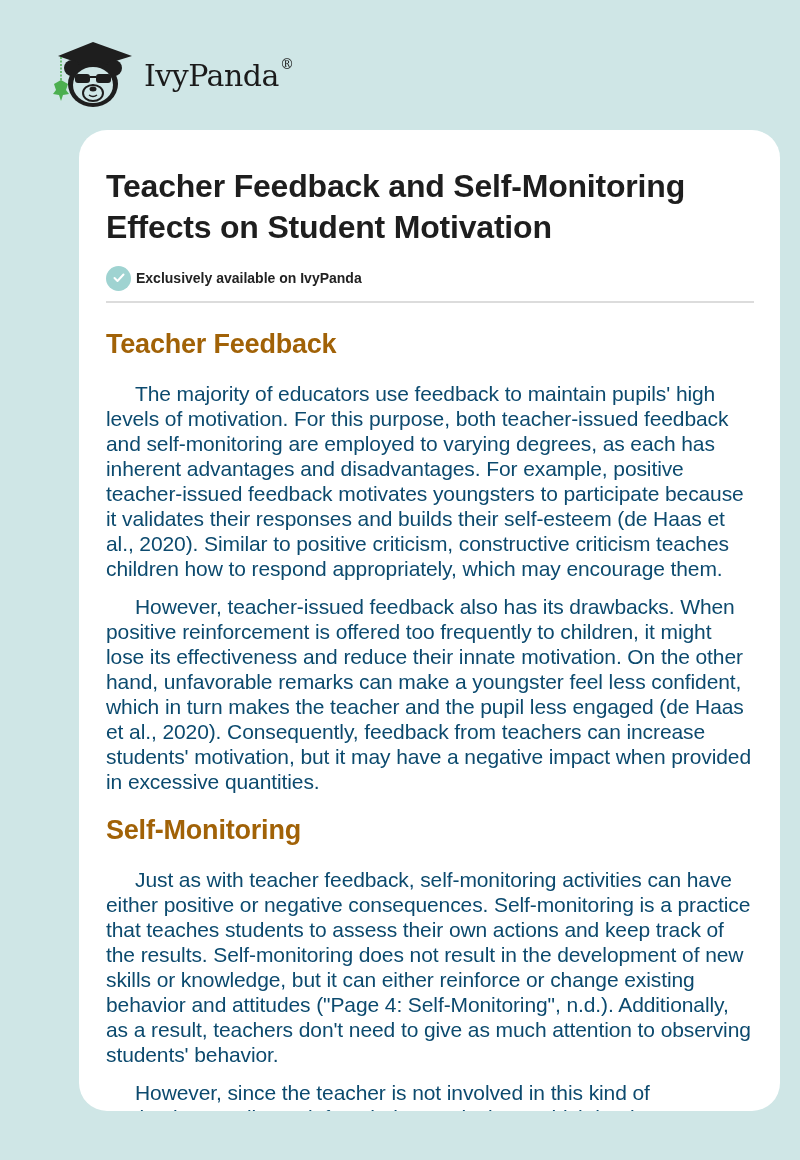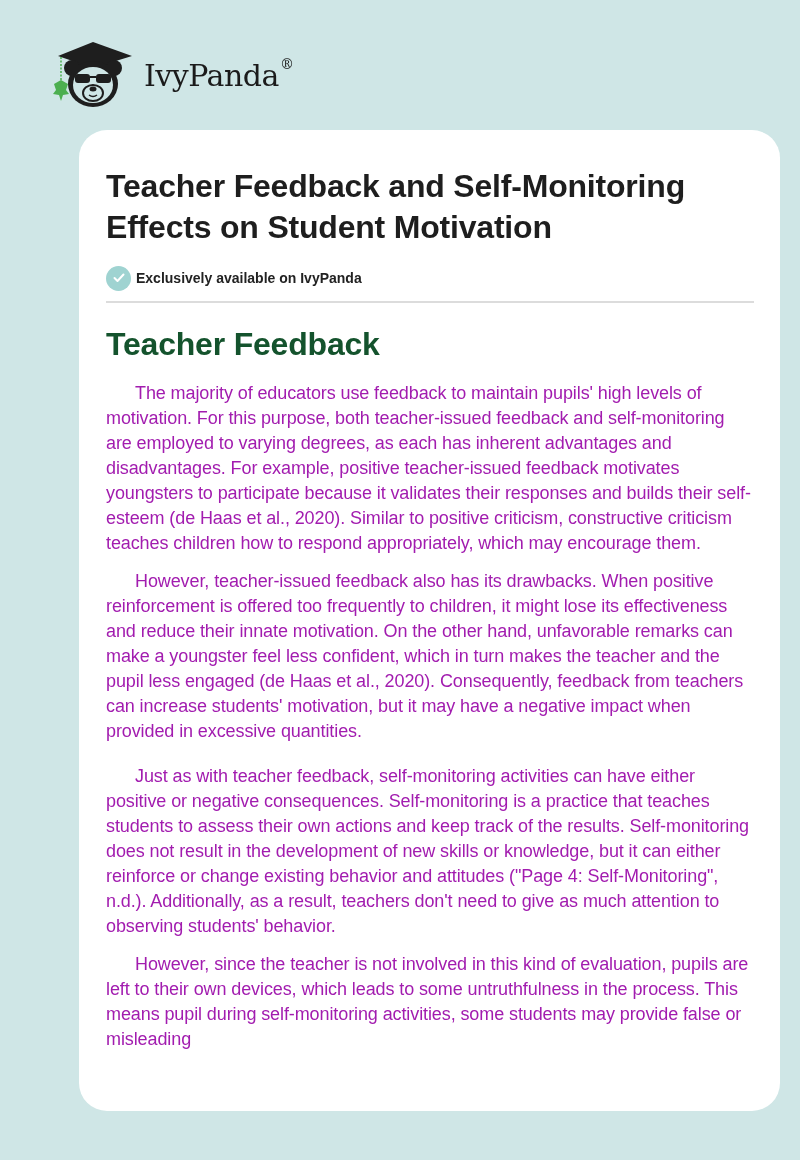--- a/index.html
+++ b/index.html
@@ -95,32 +95,32 @@
       font-weight: bold;
       color: #222;
     }
     .divider {
       height: 2px;
       background: #dcdcdc;
       margin-top: 10px;
       width: 648px;
     }
     .section-heading {
-      font-size: 32px;
+      font-size: 27px;
       font-weight: bold;
-      color: #14532d;
+      color: #a16207;
       line-height: 34px;
       letter-spacing: -0.2px;
     }
     .h-first { margin-top: 24px; }
     .h-next { margin-top: 19px; }
     .para {
-      font-size: 18px;
+      font-size: 21px;
       line-height: 25px;
-      color: #a21caf;
+      color: #0c4a6e;
       text-indent: 29px;
       letter-spacing: -0.1px;
     }
     .p-first { margin-top: 20px; }
     .p-next { margin-top: 13px; }
   </style>
 </head>
 <body>
 
 <div class="header">
@@ -164,16 +164,17 @@
       </span>
       <span class="badge-text">Exclusively available on IvyPanda</span>
     </div>
 
     <div class="divider"></div>
 
     <h2 class="section-heading h-first">Teacher Feedback</h2>
     <p class="para p-first">The majority of educators use feedback to maintain pupils' high levels of motivation. For this purpose, both teacher-issued feedback and self-monitoring are employed to varying degrees, as each has inherent advantages and disadvantages. For example, positive teacher-issued feedback motivates youngsters to participate because it validates their responses and builds their self-esteem (de Haas et al., 2020). Similar to positive criticism, constructive criticism teaches children how to respond appropriately, which may encourage them.</p>
     <p class="para p-next">However, teacher-issued feedback also has its drawbacks. When positive reinforcement is offered too frequently to children, it might lose its effectiveness and reduce their innate motivation. On the other hand, unfavorable remarks can make a youngster feel less confident, which in turn makes the teacher and the pupil less engaged (de Haas et al., 2020). Consequently, feedback from teachers can increase students' motivation, but it may have a negative impact when provided in excessive quantities.</p>
 
+    <h2 class="section-heading h-next">Self-Monitoring</h2>
     <p class="para p-first">Just as with teacher feedback, self-monitoring activities can have either positive or negative consequences. Self-monitoring is a practice that teaches students to assess their own actions and keep track of the results. Self-monitoring does not result in the development of new skills or knowledge, but it can either reinforce or change existing behavior and attitudes ("Page 4: Self-Monitoring", n.d.). Additionally, as a result, teachers don't need to give as much attention to observing students' behavior.</p>
     <p class="para p-next">However, since the teacher is not involved in this kind of evaluation, pupils are left to their own devices, which leads to some untruthfulness in the process. This means pupil during self-monitoring activities, some students may provide false or misleading</p>
   </div>
 </div>
 
 </body></html>

